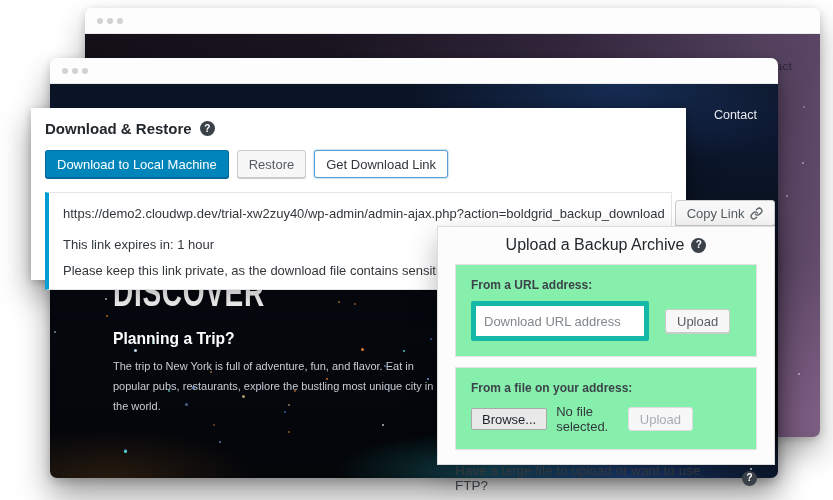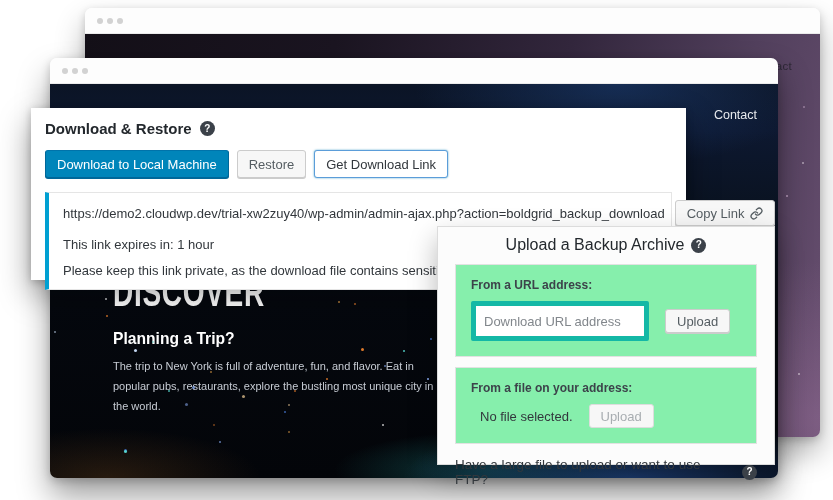--- a/index.html
+++ b/index.html
@@ -283,20 +283,21 @@
       <div class="up-label">From a URL address:</div>
       <div class="up-row">
         <input class="url-input" type="text" placeholder="Download URL address" style="">
         <button class="wp-btn">Upload</button>
       </div>
     </div>
 
     <div class="up-section">
       <div class="up-label">From a file on your address:</div>
       <div class="up-row">
+        <button class="browse-btn">Browse...</button>
         <span class="no-file">No file selected.</span>
         <button class="wp-btn disabled file-upload">Upload</button>
       </div>
     </div>
 
     <div class="ftp-row">
       <span>Have a large file to upload or want to use FTP?</span>
       <span class="help-badge">?</span>
     </div>
   </div>

